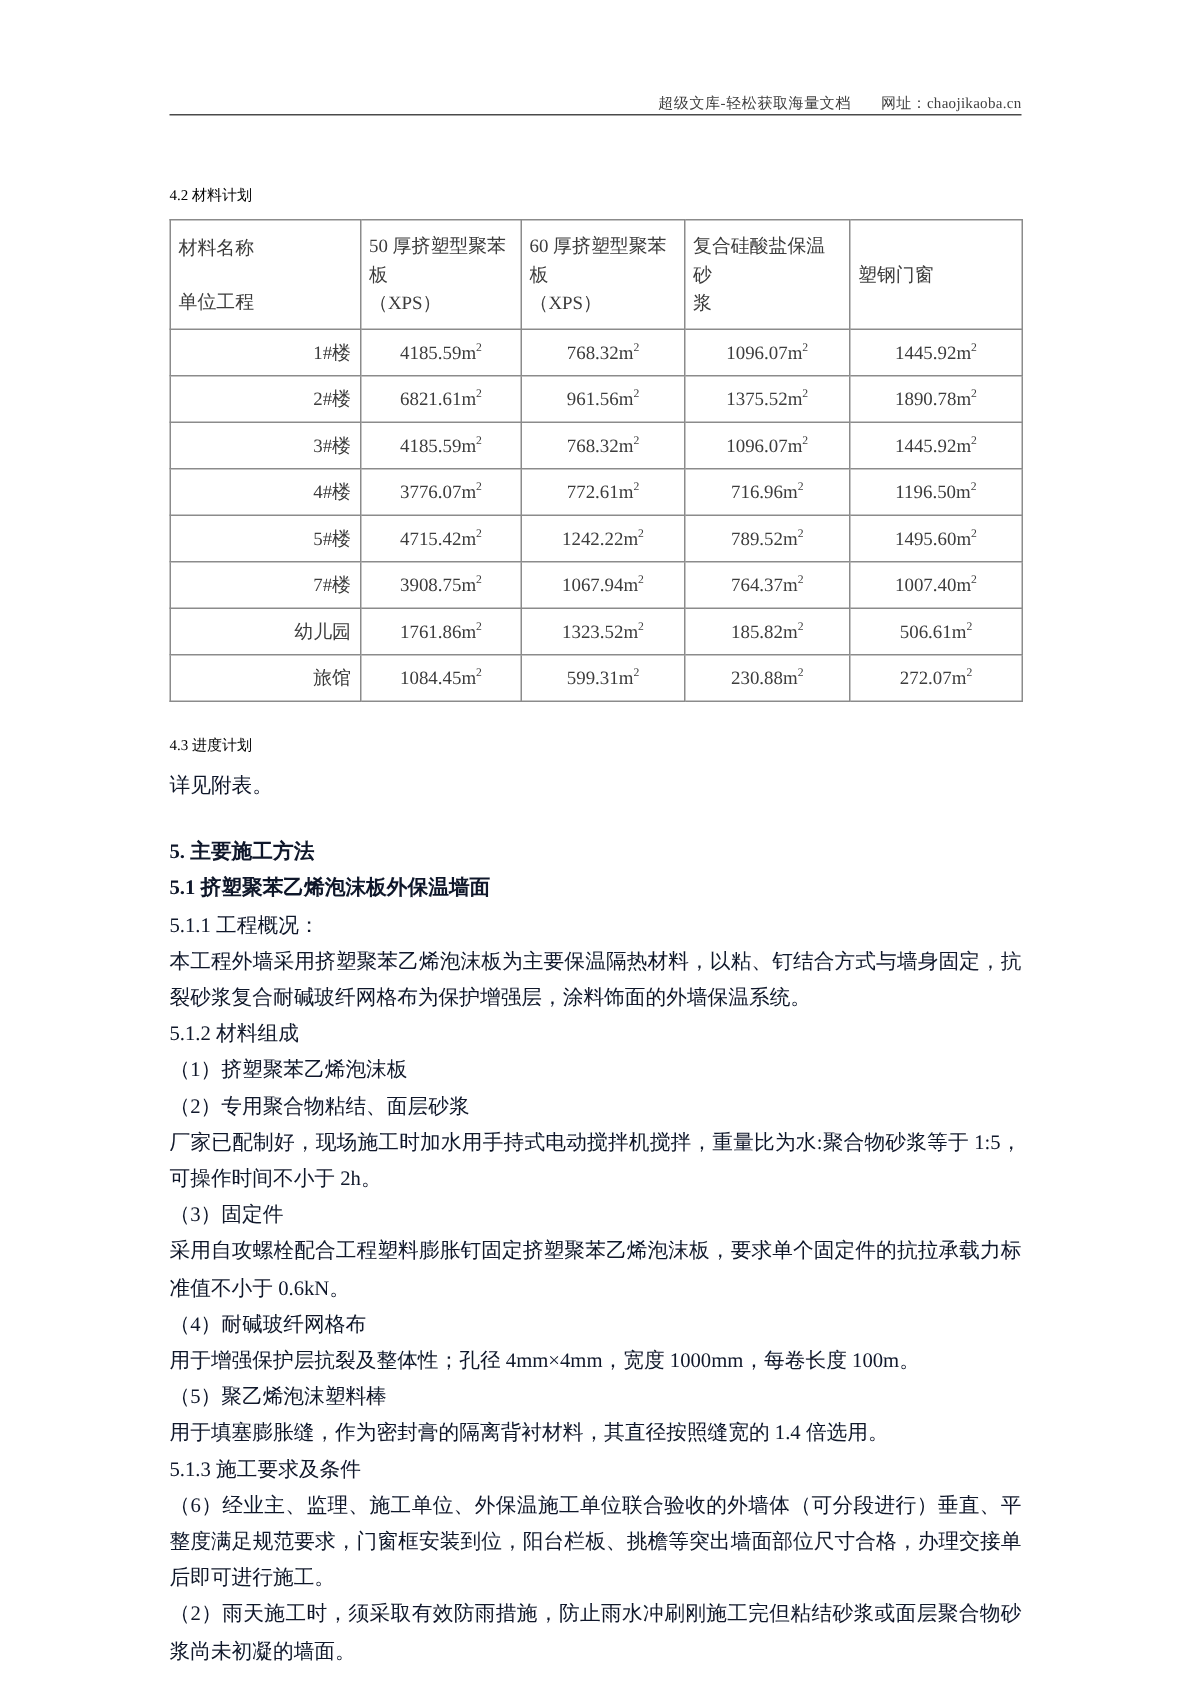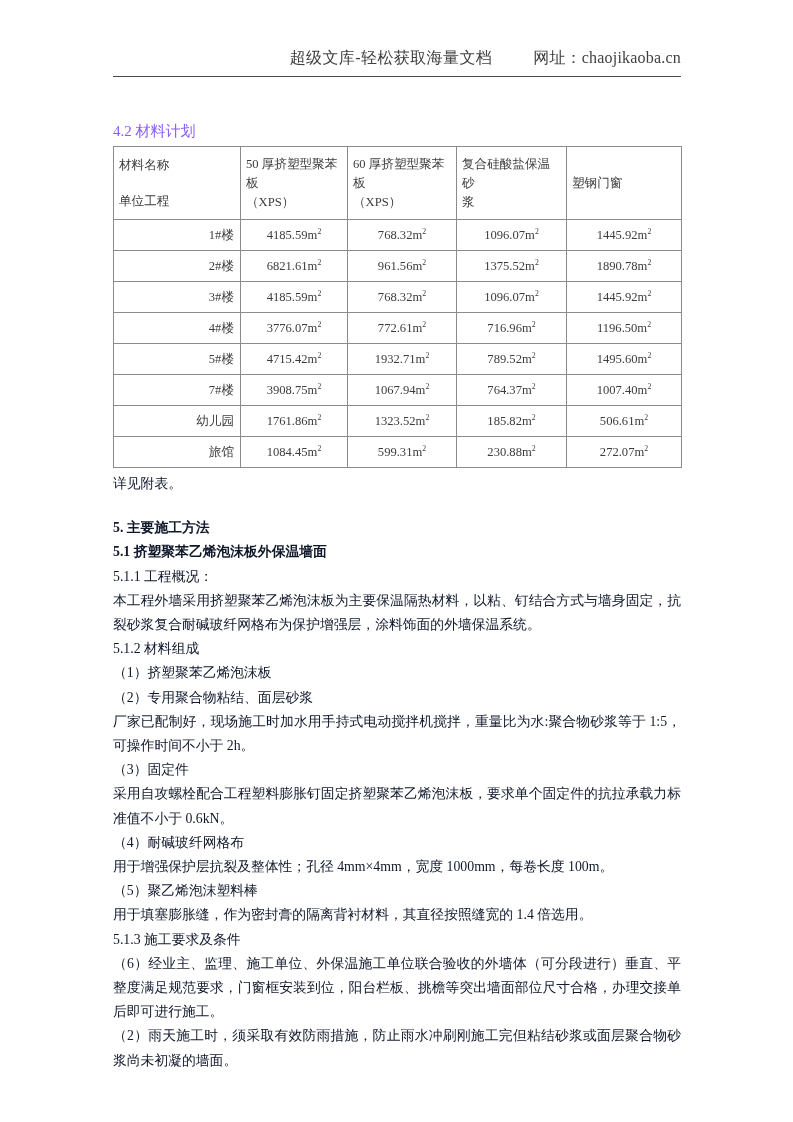--- a/index.html
+++ b/index.html
@@ -25,24 +25,24 @@
 
   
   .doc-header {
     position: absolute;
     left: 113px;
     right: 112px;
     top: 48px;
     height: 28px;
     border-bottom: 1.3px solid #4a4a4a;
     display: flex;
-    align-items: flex-start;
+    align-items: flex-end;
     justify-content: flex-end;
-    gap: 41px;
-    font-size: 16px;
+    gap: 20px;
+    font-size: 10px;
     color: #3f3f3f;
     line-height: 1.25;
     white-space: nowrap;
   }
   .doc-header .hdr-site {
     letter-spacing: .4px;
   }
   .doc-header .hdr-url {
     letter-spacing: .2px;
   }
@@ -52,23 +52,23 @@
 
   
   .content {
     position: absolute;
     left: 113px;
     top: 120px;
     width: 568px;
   }
 
   .sec-label {
-    font-size: 15px;
+    font-size: 10px;
     line-height: 22px;
-    color: #8b5cf6;
+    color: #000000;
     margin: 0 0 3px 0;
   }
 
   p.para {
     font-size: 13.8px;
     line-height: 24.2px;
     margin: 0;
     color: #0f172a;
     text-align: justify;
     text-justify: inter-ideograph;
@@ -84,21 +84,21 @@
     vertical-align: super;
     line-height: 0;
   }
 
   
   table.mat-table {
     border-collapse: collapse;
     width: 568px;
     table-layout: fixed;
     margin-top: 4px;
-    margin-bottom: 4px;
+    margin-bottom: 19px;
   }
   table.mat-table td {
     border: 1px solid #8b8b8b;
     font-size: 12.6px;
     color: #3c3c3c;
     padding: 3px 6px;
     vertical-align: middle;
     line-height: 19px;
   }
   table.mat-table td.hdr-cell {
@@ -199,21 +199,21 @@
           <tr data-name="table-row">
             <td class="data-name-cell" data-name="table-cell-building-name">4#楼</td>
             <td class="num" data-name="table-cell-area-value"><span data-name="area-number">3776.07m</span><sup data-name="area-unit-superscript">2</sup></td>
             <td class="num" data-name="table-cell-area-value"><span data-name="area-number">772.61m</span><sup data-name="area-unit-superscript">2</sup></td>
             <td class="num" data-name="table-cell-area-value"><span data-name="area-number">716.96m</span><sup data-name="area-unit-superscript">2</sup></td>
             <td class="num" data-name="table-cell-area-value"><span data-name="area-number">1196.50m</span><sup data-name="area-unit-superscript">2</sup></td>
           </tr>
           <tr data-name="table-row">
             <td class="data-name-cell" data-name="table-cell-building-name">5#楼</td>
             <td class="num" data-name="table-cell-area-value"><span data-name="area-number">4715.42m</span><sup data-name="area-unit-superscript">2</sup></td>
-            <td class="num" data-name="table-cell-area-value"><span data-name="area-number">1932.71m</span><sup data-name="area-unit-superscript">2</sup></td>
+            <td class="num" data-name="table-cell-area-value"><span data-name="area-number">1242.22m</span><sup data-name="area-unit-superscript">2</sup></td>
             <td class="num" data-name="table-cell-area-value"><span data-name="area-number">789.52m</span><sup data-name="area-unit-superscript">2</sup></td>
             <td class="num" data-name="table-cell-area-value"><span data-name="area-number">1495.60m</span><sup data-name="area-unit-superscript">2</sup></td>
           </tr>
           <tr data-name="table-row">
             <td class="data-name-cell" data-name="table-cell-building-name">7#楼</td>
             <td class="num" data-name="table-cell-area-value"><span data-name="area-number">3908.75m</span><sup data-name="area-unit-superscript">2</sup></td>
             <td class="num" data-name="table-cell-area-value"><span data-name="area-number">1067.94m</span><sup data-name="area-unit-superscript">2</sup></td>
             <td class="num" data-name="table-cell-area-value"><span data-name="area-number">764.37m</span><sup data-name="area-unit-superscript">2</sup></td>
             <td class="num" data-name="table-cell-area-value"><span data-name="area-number">1007.40m</span><sup data-name="area-unit-superscript">2</sup></td>
           </tr>
@@ -227,20 +227,21 @@
           <tr data-name="table-row">
             <td class="data-name-cell" data-name="table-cell-building-name">旅馆</td>
             <td class="num" data-name="table-cell-area-value"><span data-name="area-number">1084.45m</span><sup data-name="area-unit-superscript">2</sup></td>
             <td class="num" data-name="table-cell-area-value"><span data-name="area-number">599.31m</span><sup data-name="area-unit-superscript">2</sup></td>
             <td class="num" data-name="table-cell-area-value"><span data-name="area-number">230.88m</span><sup data-name="area-unit-superscript">2</sup></td>
             <td class="num" data-name="table-cell-area-value"><span data-name="area-number">272.07m</span><sup data-name="area-unit-superscript">2</sup></td>
           </tr>
         </tbody>
     </table>
 
+    <div class="sec-label" data-name="heading-4-3">4.3 进度计划</div>
     <p class="para" data-name="paragraph-4-3-body">详见附表。</p>
 
     <div class="spacer-lg" data-name="section-spacer"></div>
 
     <p class="para bold" data-name="heading-5">5. 主要施工方法</p>
     <p class="para bold" data-name="heading-5-1">5.1 挤塑聚苯乙烯泡沫板外保温墙面</p>
 
     <p class="para" data-name="heading-5-1-1">5.1.1 工程概况：</p>
     <p class="para" data-name="paragraph-5-1-1-body">本工程外墙采用挤塑聚苯乙烯泡沫板为主要保温隔热材料，以粘、钉结合方式与墙身固定，抗裂砂浆复合耐碱玻纤网格布为保护增强层，涂料饰面的外墙保温系统。</p>
 

